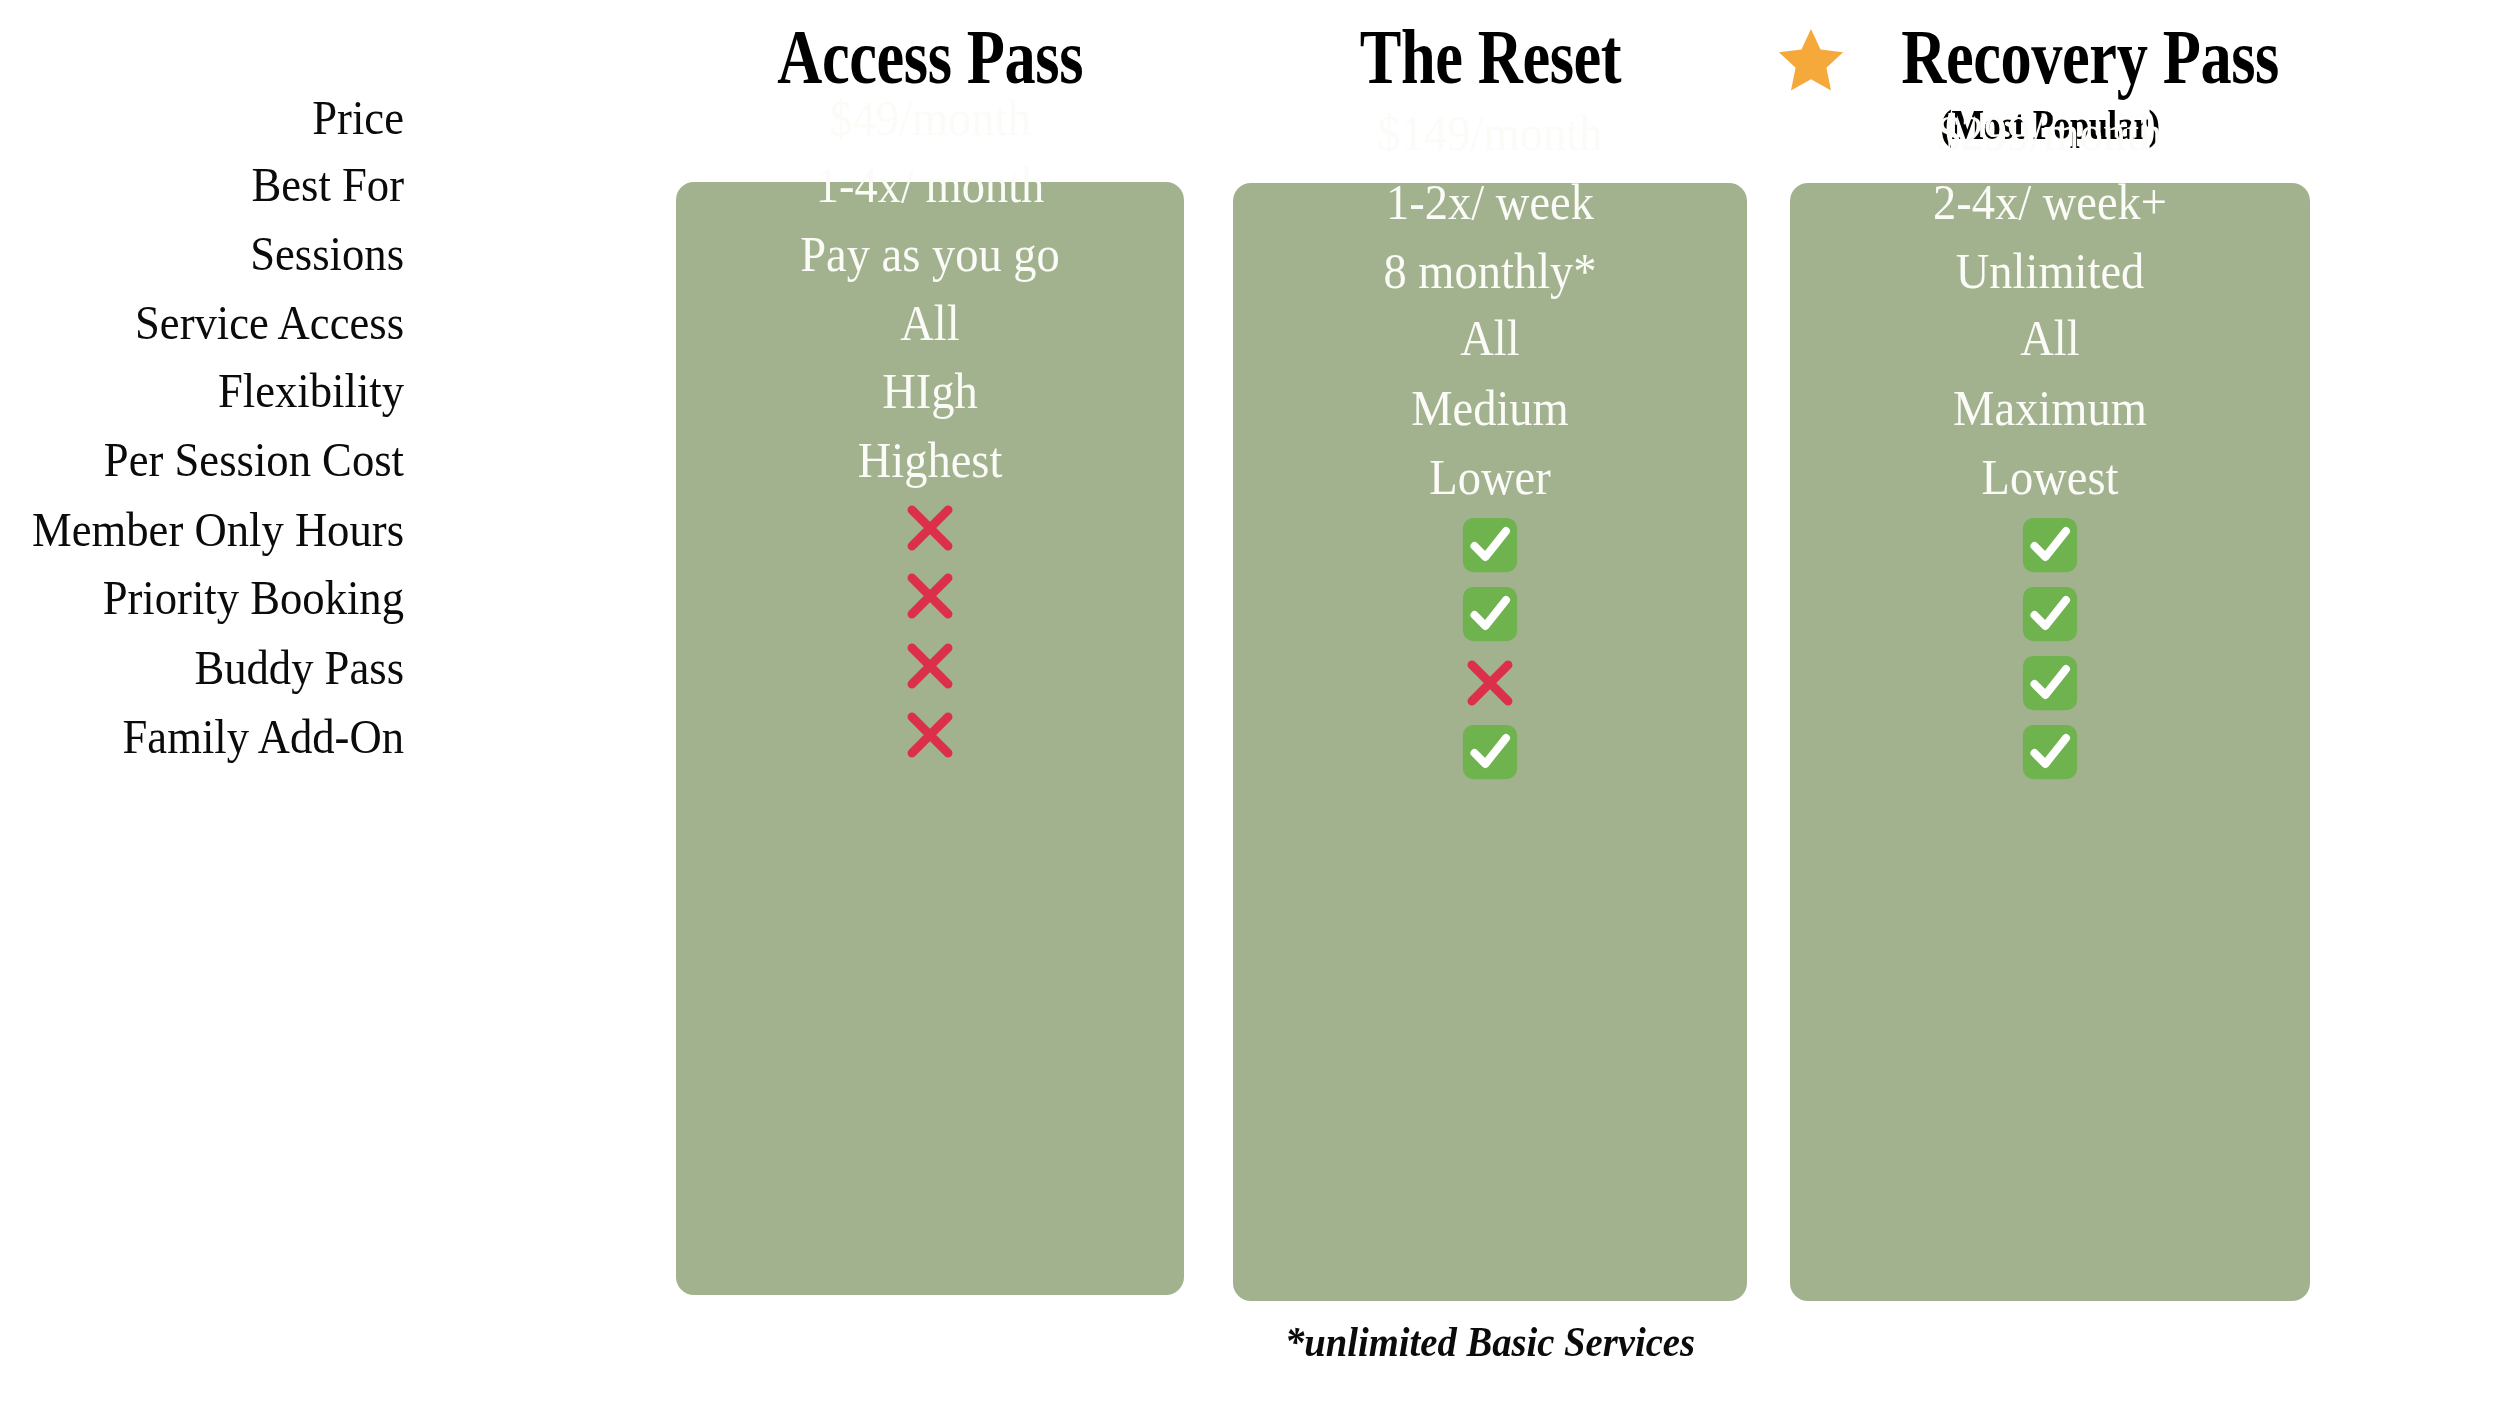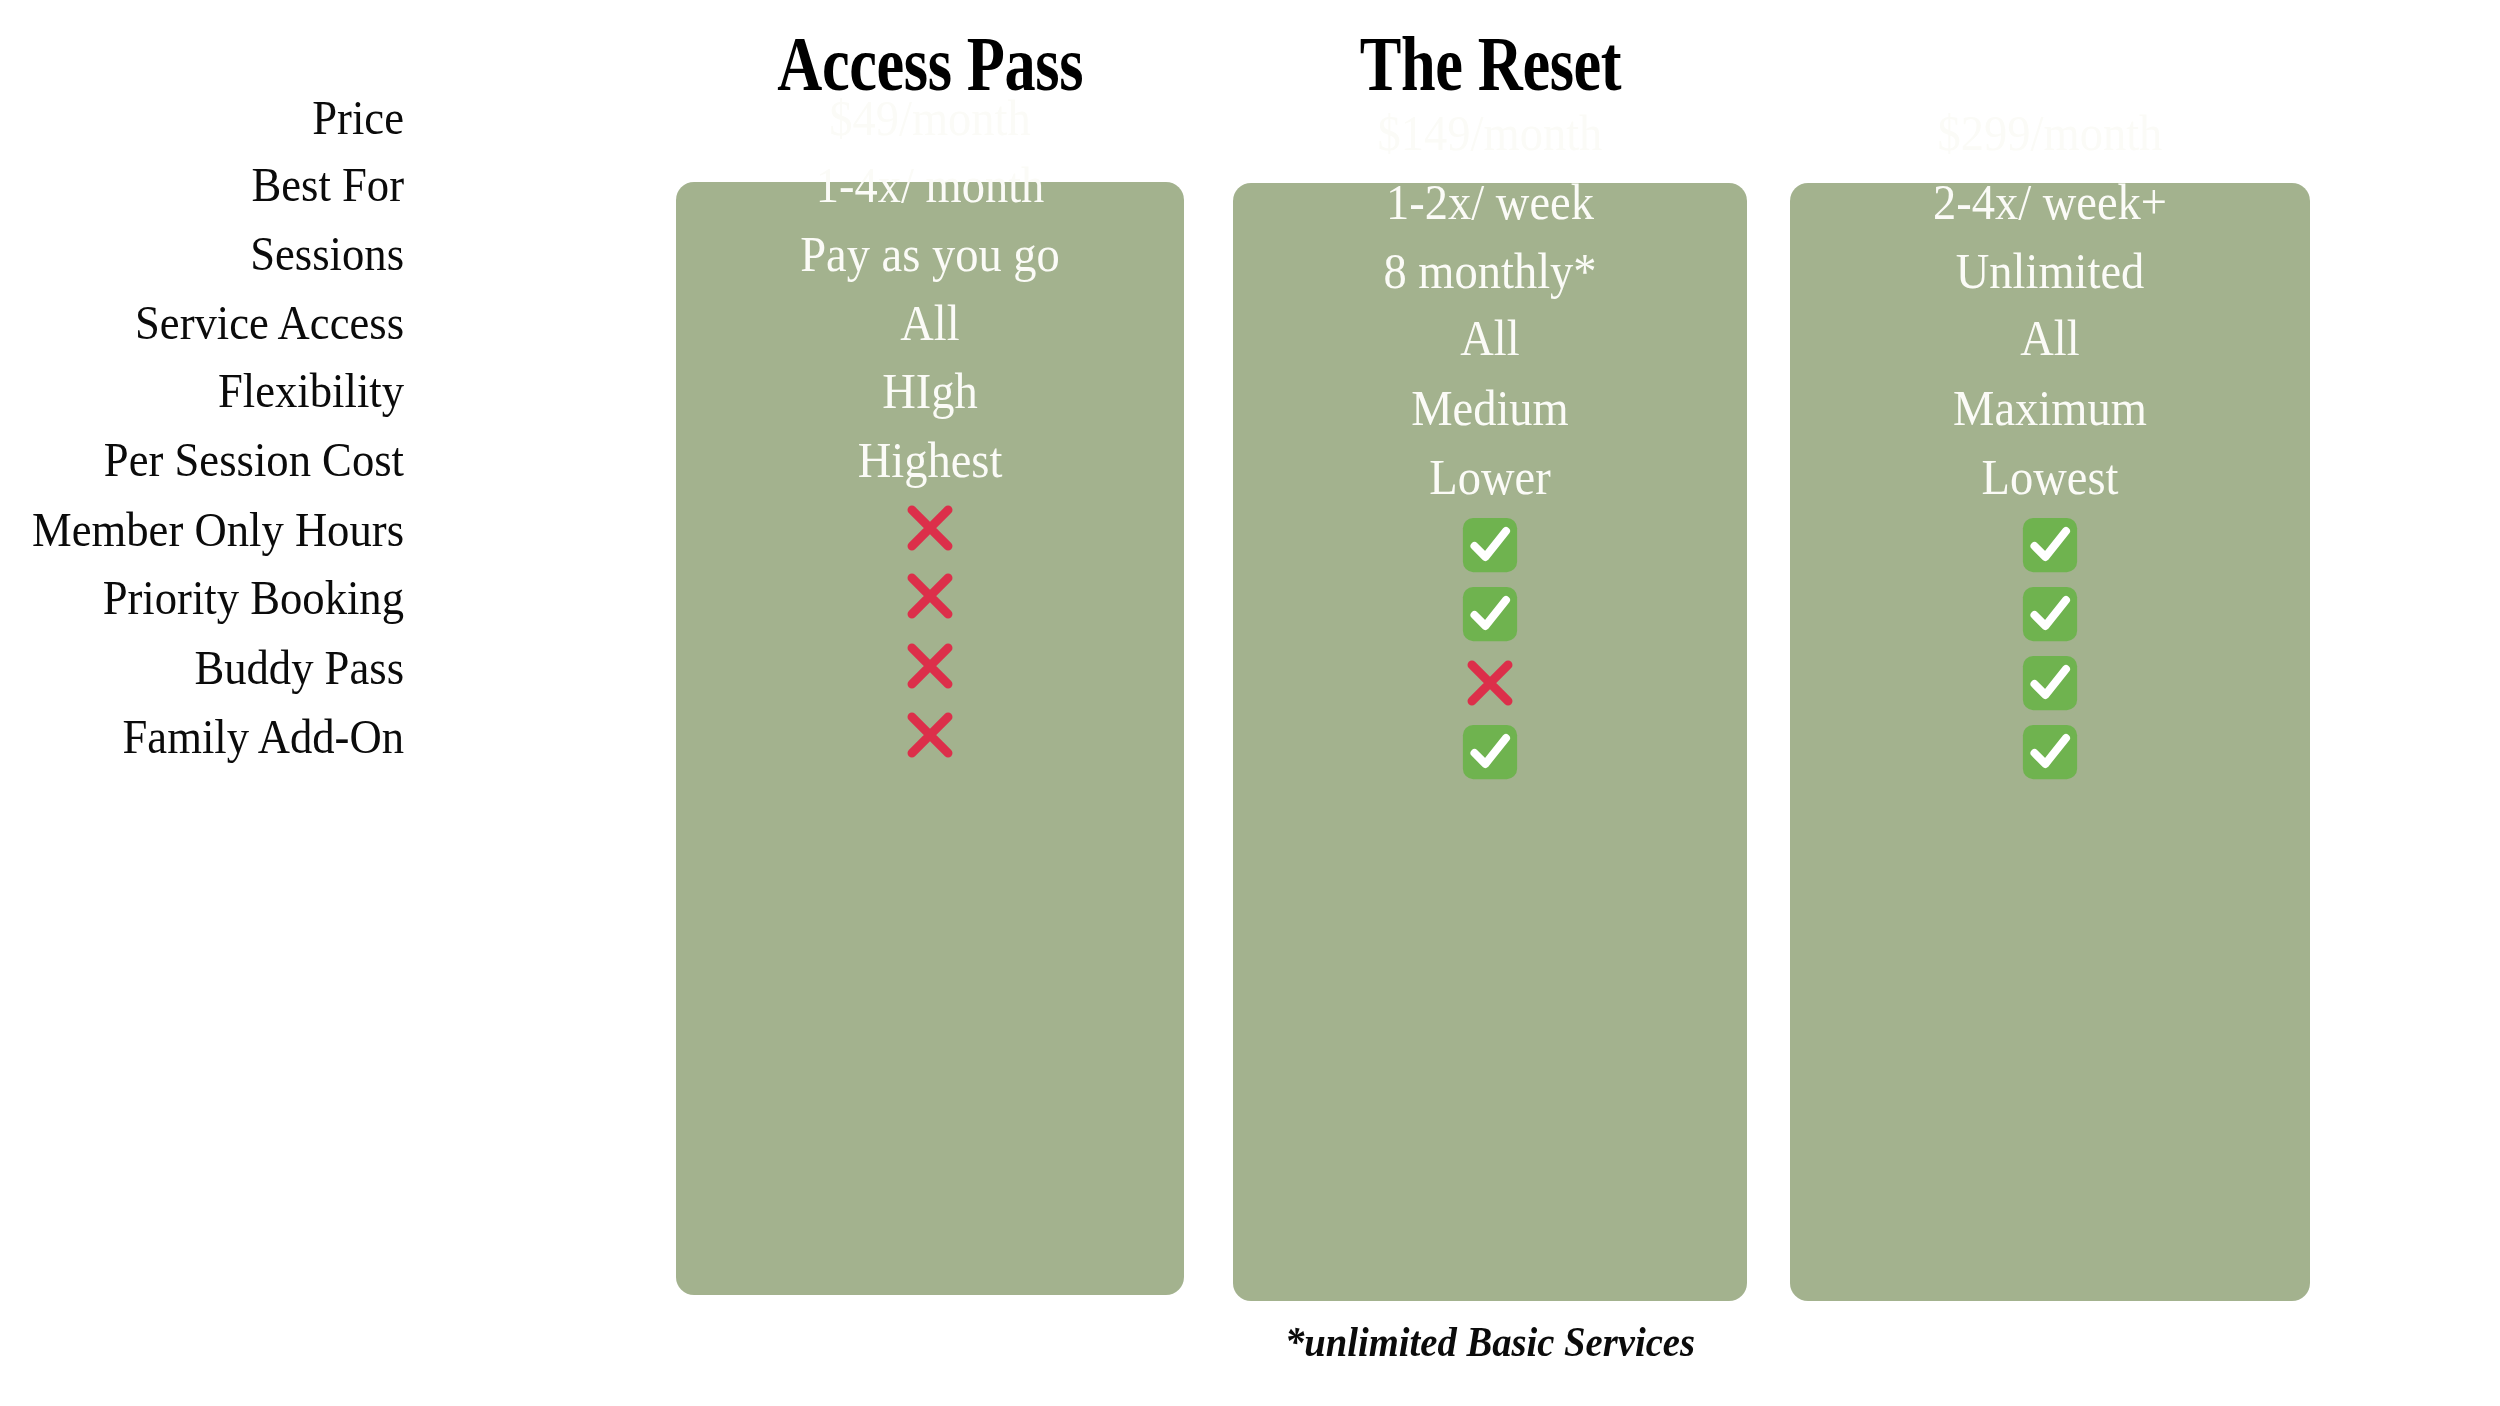--- a/index.html
+++ b/index.html
@@ -14,21 +14,20 @@
   
   .col-header {
     position: absolute;
     text-align: center;
     font-family: "Liberation Serif", "DejaVu Serif", serif;
     font-weight: bold;
     color: #000000;
     letter-spacing: -0.5px;
     white-space: nowrap;
     line-height: 1.0;
-    margin-top: 7px;
   }
   .col-header .htitle {
     font-size: 78px;
     font-weight: bold;
     transform: scaleX(0.80);
     display: inline-block;
     transform-origin: center;
   }
   .col-header .hsub {
     font-size: 42px;
@@ -114,20 +113,31 @@
 <div class="page">
 
   <div class="col-header" id="header-1">
     <span class="htitle">Access Pass</span>
   </div>
 
   <div class="col-header" id="header-2">
     <span class="htitle">The Reset</span>
   </div>
 
+  <div class="col-header" id="header-3">
+    <div class="head-row">
+      <span class="star-icon">
+        <svg viewBox="0 0 24 24" width="74" height="74" aria-hidden="true">
+          <path d="M12 1.6 L15.1 8.3 L22.4 9.2 L17.0 14.2 L18.5 21.6 L12 17.9 L5.5 21.6 L7.0 14.2 L1.6 9.2 L8.9 8.3 Z" fill="#f5a93b"></path>
+        </svg>
+      </span>
+      <span class="htitle">Recovery Pass</span>
+    </div>
+    <span class="hsub">(Most Popular)</span>
+  </div>
 
   <div class="card" id="card-1"></div>
   <div class="card" id="card-2"></div>
   <div class="card" id="card-3"></div>
 
   <div class="labels" id="row-label-column">
       <div class="row-label" style="top: 94px;">Price</div>
       <div class="row-label" style="top: 161px;">Best For</div>
       <div class="row-label" style="top: 230px;">Sessions</div>
       <div class="row-label" style="top: 299px;">Service Access</div>

